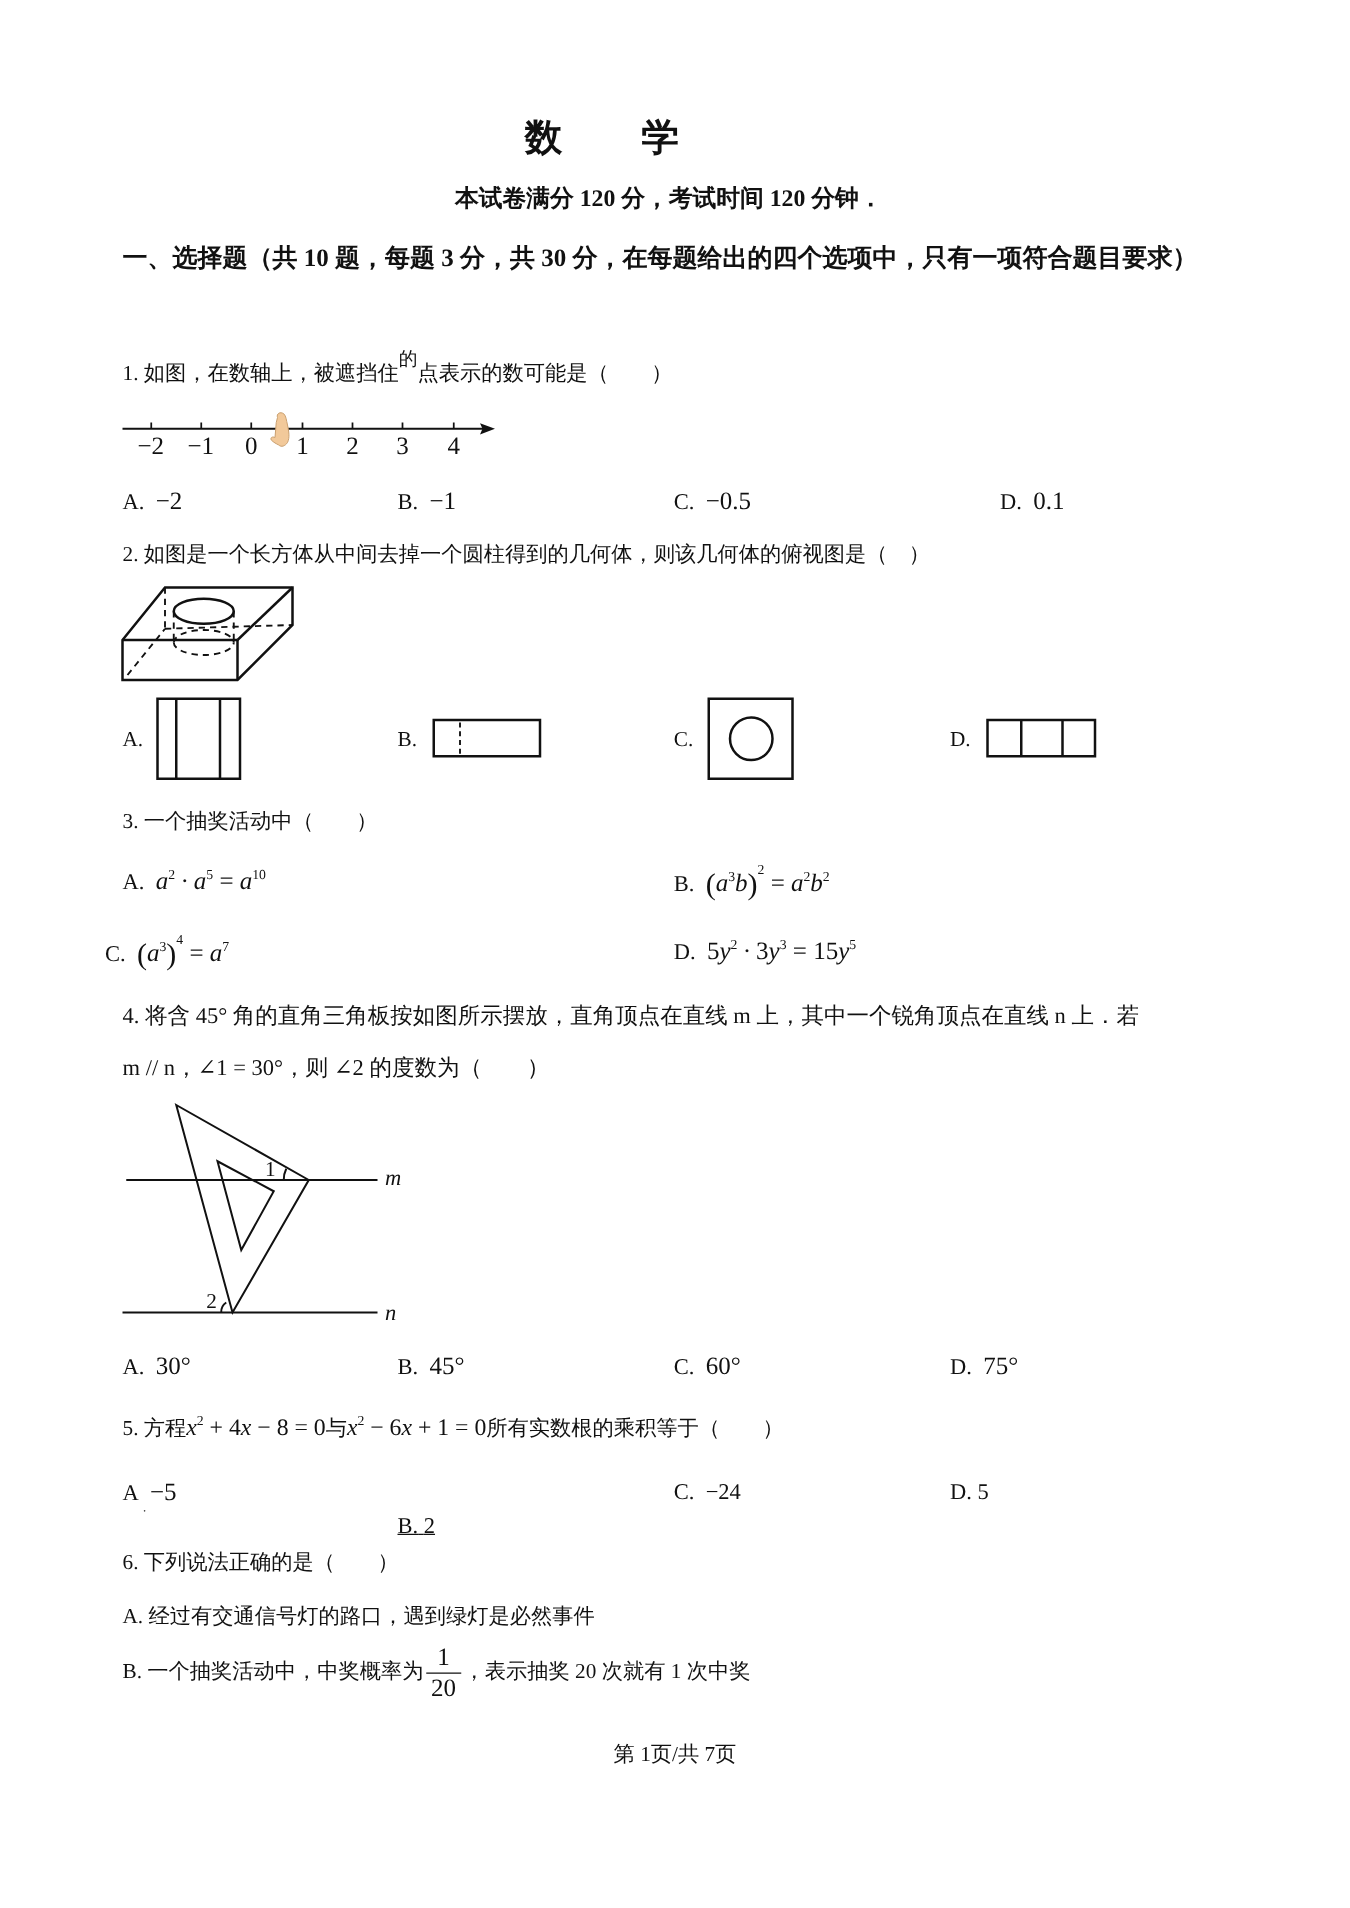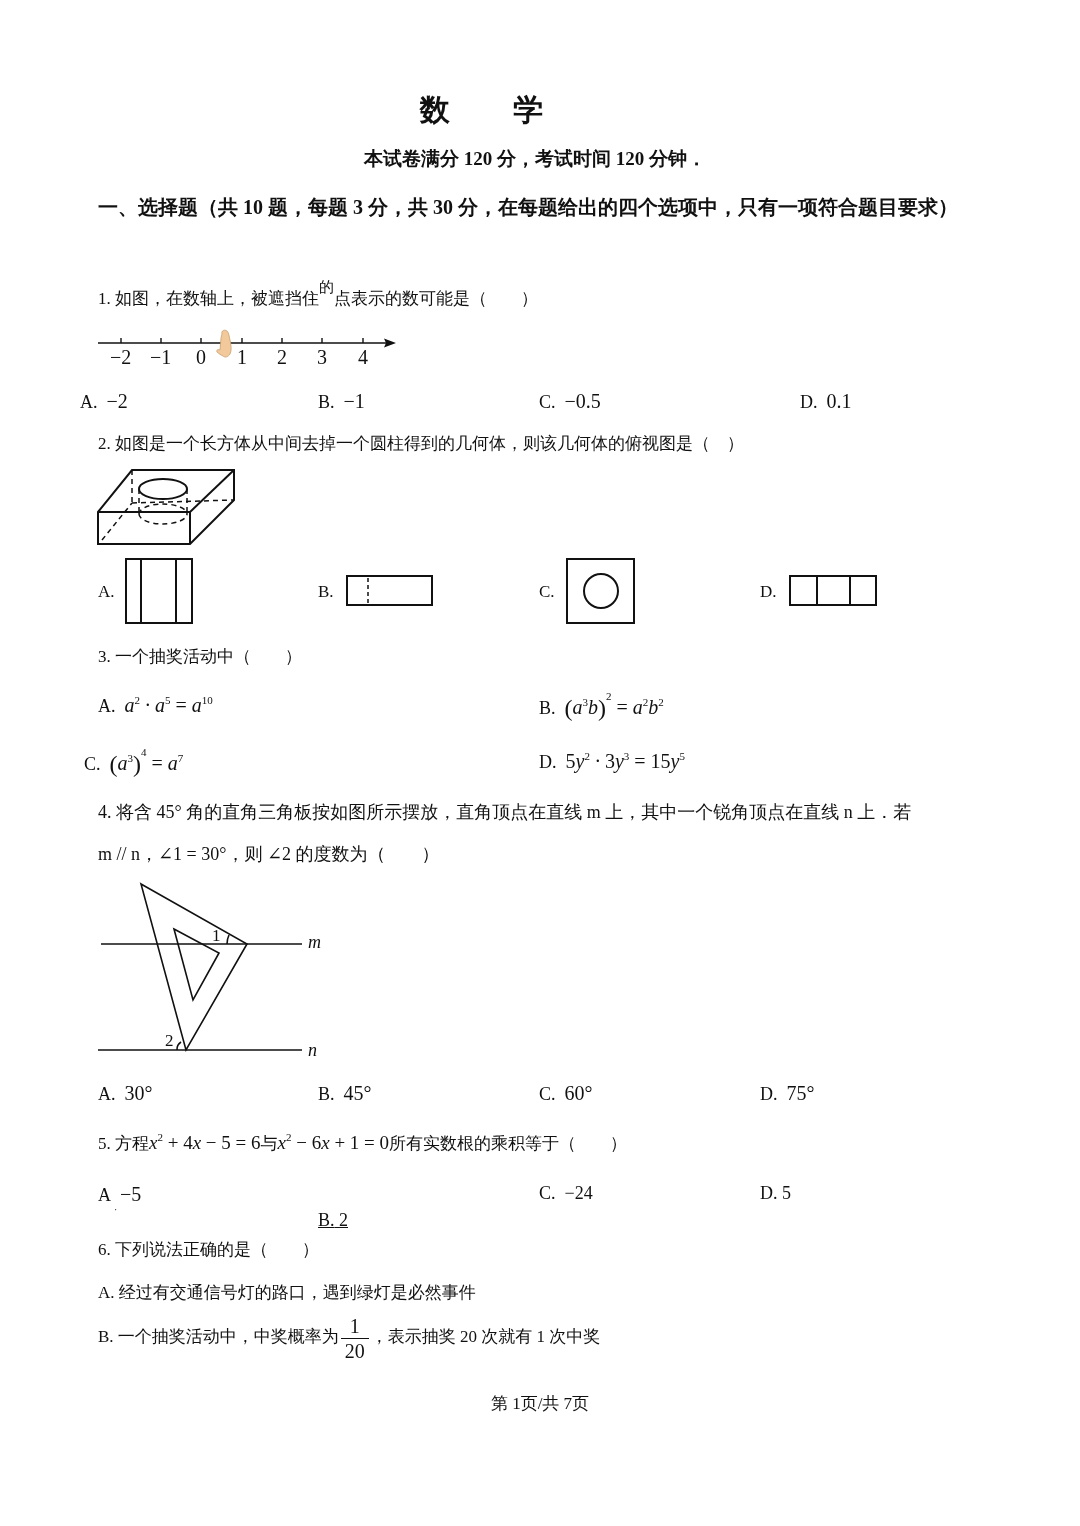--- a/index.html
+++ b/index.html
@@ -49,21 +49,21 @@
   <path d="M222,334 C221,331 224,329 227,331 C229,333 229,336 230,340 C231,345 232,350 230,354 C228,357 225,358 223,356 C221,355 219,354 217,352 C216,350 218,349 220,350 C220,346 221,342 221,338 Z" fill="#f2c99a" stroke="#caa070" stroke-width="0.8"></path>
 </svg>
 <div class="abs num" style="left:110px;top:346px;">−2</div>
 <div class="abs num" style="left:150px;top:346px;">−1</div>
 <div class="abs num" style="left:196px;top:346px;">0</div>
 <div class="abs num" style="left:237px;top:346px;">1</div>
 <div class="abs num" style="left:277px;top:346px;">2</div>
 <div class="abs num" style="left:317px;top:346px;">3</div>
 <div class="abs num" style="left:358px;top:346px;">4</div>
 
-<div class="abs opt" style="left:80px;top:390px;"><span>A.</span>&nbsp; <span class="num">−2</span></div>
+<div class="abs opt" style="left:98px;top:390px;"><span>A.</span>&nbsp; <span class="num">−2</span></div>
 <div class="abs opt" style="left:318px;top:390px;"><span>B.</span>&nbsp; <span class="num">−1</span></div>
 <div class="abs opt" style="left:539px;top:390px;"><span>C.</span>&nbsp; <span class="num">−0.5</span></div>
 <div class="abs opt" style="left:760px;top:390px;margin-left:40px;"><span>D.</span>&nbsp; <span class="num">0.1</span></div>
 
 <div class="abs q" style="top:432px;">
   <span>2.</span>
   <span>如图是一个长方体从中间去掉一个圆柱得到的几何体，则该几何体的俯视图是（　）</span>
 </div>
 
 <svg style="left:0;top:0;" width="1080" height="560">
@@ -148,21 +148,21 @@
 <div class="abs math" style="left:308px;top:932px;font-size:18px;">m</div>
 <div class="abs math" style="left:308px;top:1040px;font-size:18px;">n</div>
 
 <div class="abs opt" style="left:98px;top:1082px;"><span>A.</span>&nbsp; <span class="num">30°</span></div>
 <div class="abs opt" style="left:318px;top:1082px;"><span>B.</span>&nbsp; <span class="num">45°</span></div>
 <div class="abs opt" style="left:539px;top:1082px;"><span>C.</span>&nbsp; <span class="num">60°</span></div>
 <div class="abs opt" style="left:760px;top:1082px;"><span>D.</span>&nbsp; <span class="num">75°</span></div>
 
 <div class="abs q" style="top:1131px;">
   <span>5.</span>
-  <span>方程</span><span class="math" style="font-size:19px;">x<sup>2</sup><span style="font-style:normal"> + 4</span>x<span style="font-style:normal"> − 5 = 6</span></span><span>与</span><span class="math" style="font-size:19px;">x<sup>2</sup><span style="font-style:normal"> − 6</span>x<span style="font-style:normal"> + 1 = 0</span></span><span>所有实数根的乘积等于（　　）</span>
+  <span>方程</span><span class="math" style="font-size:19px;">x<sup>2</sup><span style="font-style:normal"> + 4</span>x<span style="font-style:normal"> − 8 = 0</span></span><span>与</span><span class="math" style="font-size:19px;">x<sup>2</sup><span style="font-style:normal"> − 6</span>x<span style="font-style:normal"> + 1 = 0</span></span><span>所有实数根的乘积等于（　　）</span>
 </div>
 
 <div class="abs opt" style="left:98px;top:1183px;"><span>A</span>&nbsp; <span class="num">−5</span></div>
 <div class="abs" style="left:114px;top:1204px;font-size:10px;">·</div>
 <div class="abs opt" style="left:318px;top:1210px;text-decoration:underline;"><span>B.</span> <span>2</span></div>
 <div class="abs opt" style="left:539px;top:1183px;"><span>C.</span>&nbsp; <span>−24</span></div>
 <div class="abs opt" style="left:760px;top:1183px;"><span>D.</span> <span>5</span></div>
 
 <div class="abs q" style="top:1238px;">
   <span>6.</span>

